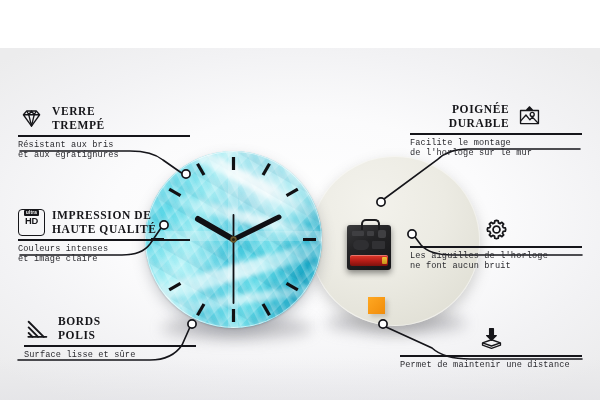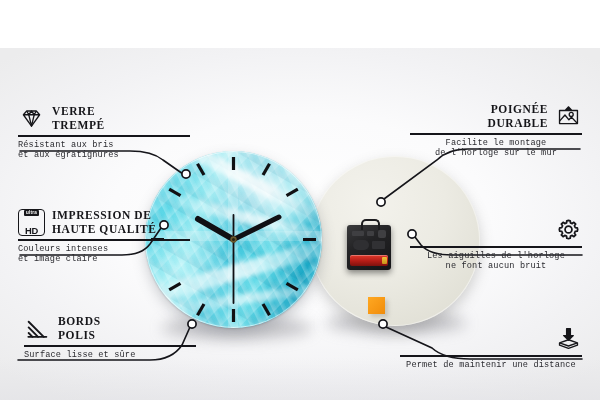--- a/index.html
+++ b/index.html
@@ -173,21 +173,21 @@
   
   .feature {
     position: absolute;
     width: 172px;
   }
   .feature .head {
     display: flex;
     align-items: center;
     gap: 7px;
   }
-  .feature.right .head { justify-content: flex-end; }
+  .feature.right .head { justify-content: center; }
   .feature .icon {
     width: 27px; height: 27px;
     flex: 0 0 27px;
     display: flex; align-items: center; justify-content: center;
     color: #16161a;
   }
   .feature .title {
     font-family: "Liberation Serif", serif;
     font-weight: 700;
     font-size: 11.5px;
@@ -205,29 +205,29 @@
     width: 100%;
   }
   .feature .desc {
     font-family: Liberation Mono, monospace;
     font-size: 8.6px;
     line-height: 10.4px;
     color: #2b2b30;
     margin-top: 3px;
     letter-spacing: 0.15px;
   }
-  .feature.right .desc { text-align: center; }
+  .feature.right .desc { text-align: left; }
 
   
   .hdbox {
     width: 26px; height: 25px;
     border: 1.8px solid #16161a;
     border-radius: 4px;
     display: flex; flex-direction: column;
-    align-items: center; justify-content: space-between;
+    align-items: center; justify-content: flex-start;
     line-height: 1;
   }
   .hdbox .u {
     font-family: "Liberation Sans", sans-serif;
     font-size: 4.6px;
     font-weight: 700;
     letter-spacing: .2px;
     background: #16161a;
     color: #fff;
     padding: 0.6px 2px;

